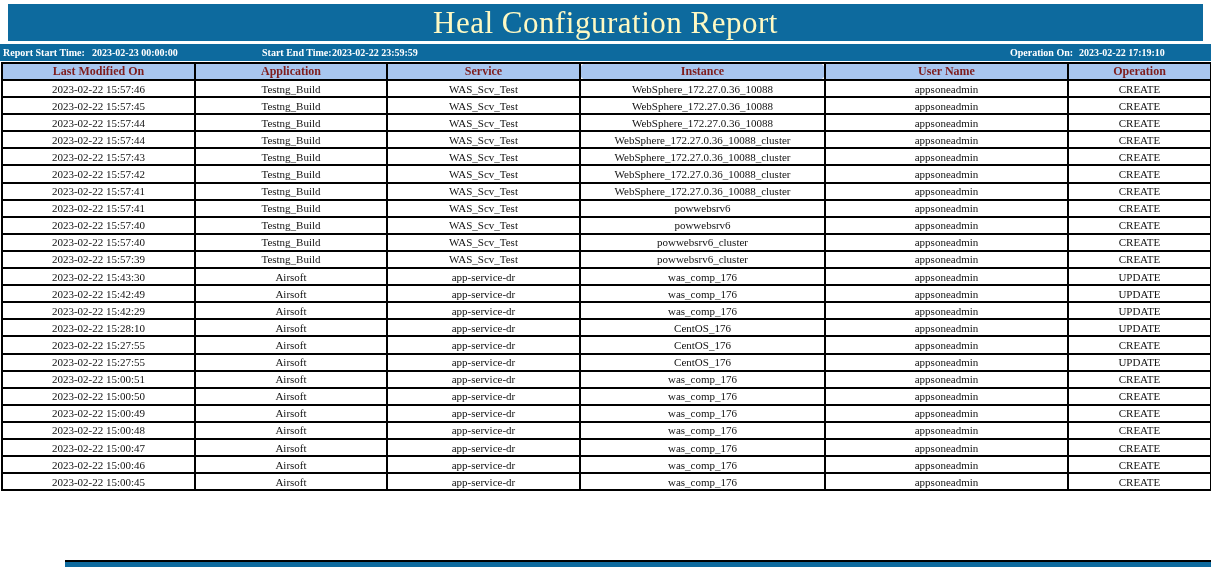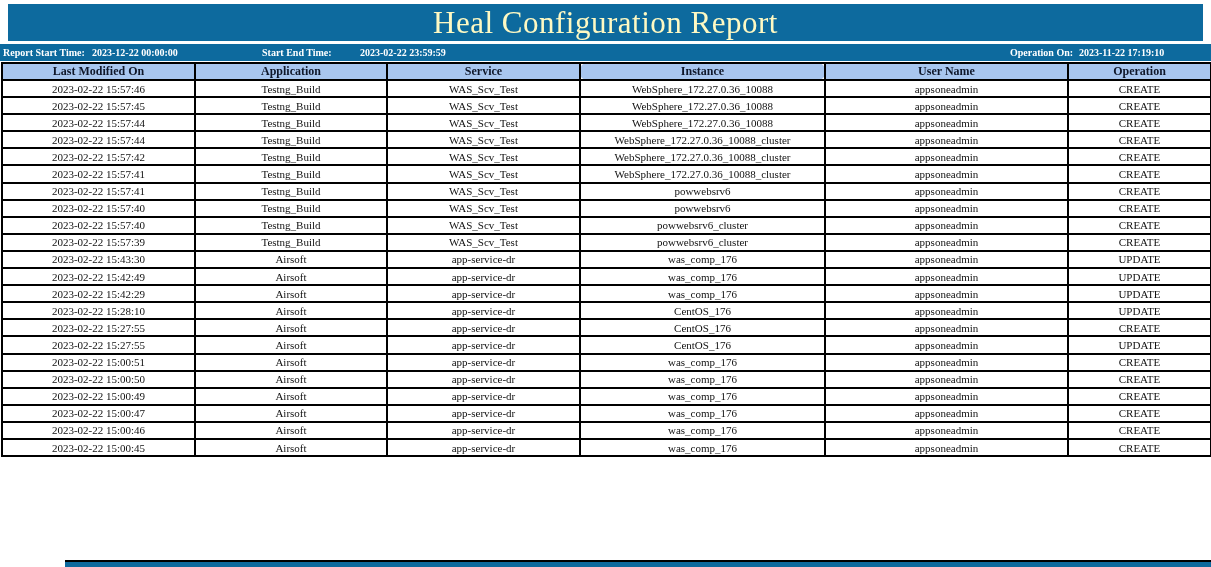--- a/index.html
+++ b/index.html
@@ -37,42 +37,42 @@
     background: #0d6a9e;
     color: #ffffff;
     font-size: 10px;
     font-weight: bold;
     line-height: 17px;
   }
   .meta-item { position: absolute; white-space: nowrap; }
   .m-start-label { left: 3px; }
   .m-start-value { left: 92px; }
   .m-end-label   { left: 262px; }
-  .m-end-value   { left: 360px; text-align: center; }
+  .m-end-value   { left: 332px; text-align: center; }
   .m-gen-label   { left: 1010px; }
   .m-gen-value   { left: 1079px; }
   table.report {
     position: absolute;
     left: 1px;
     top: 62px;
     width: 1209px;
     border-collapse: collapse;
     table-layout: fixed;
   }
   table.report th, table.report td {
     border: 2px solid #000000;
     text-align: center;
     vertical-align: middle;
     padding: 0;
     overflow: hidden;
     white-space: nowrap;
   }
   table.report th {
     background: #a8c6ef;
-    color: #0f172a;
+    color: #7f1d1d;
     font-size: 12px;
     font-weight: bold;
     height: 15px;
   }
   table.report td {
     background: #ffffff;
     color: #111111;
     font-size: 11px;
     height: 15.1px;
   }
@@ -94,25 +94,25 @@
 </style>
 </head>
 <body>
 
 <div class="banner">
   <span>Heal Configuration Report</span>
 </div>
 
 <div class="meta-bar">
   <span class="meta-item m-start-label">Report Start Time:</span>
-  <span class="meta-item m-start-value">2023-12-22 00:00:00</span>
+  <span class="meta-item m-start-value">2023-02-23 00:00:00</span>
   <span class="meta-item m-end-label">Start End Time:</span>
   <span class="meta-item m-end-value">2023-02-22 23:59:59</span>
   <span class="meta-item m-gen-label">Operation On:</span>
-  <span class="meta-item m-gen-value">2023-11-22 17:19:10</span>
+  <span class="meta-item m-gen-value">2023-02-22 17:19:10</span>
 </div>
 
 <table class="report">
   <thead>
     <tr id="header-row">
         <th class="col-0">Last Modified On</th>
         <th class="col-1">Application</th>
         <th class="col-2">Service</th>
         <th class="col-3">Instance</th>
         <th class="col-4">User Name</th>
@@ -146,20 +146,28 @@
       </tr>
       <tr>
         <td class="col-0">2023-02-22 15:57:44</td>
         <td class="col-1">Testng_Build</td>
         <td class="col-2">WAS_Scv_Test</td>
         <td class="col-3">WebSphere_172.27.0.36_10088_cluster</td>
         <td class="col-4">appsoneadmin</td>
         <td class="col-5">CREATE</td>
       </tr>
       <tr>
+        <td class="col-0">2023-02-22 15:57:43</td>
+        <td class="col-1">Testng_Build</td>
+        <td class="col-2">WAS_Scv_Test</td>
+        <td class="col-3">WebSphere_172.27.0.36_10088_cluster</td>
+        <td class="col-4">appsoneadmin</td>
+        <td class="col-5">CREATE</td>
+      </tr>
+      <tr>
         <td class="col-0">2023-02-22 15:57:42</td>
         <td class="col-1">Testng_Build</td>
         <td class="col-2">WAS_Scv_Test</td>
         <td class="col-3">WebSphere_172.27.0.36_10088_cluster</td>
         <td class="col-4">appsoneadmin</td>
         <td class="col-5">CREATE</td>
       </tr>
       <tr>
         <td class="col-0">2023-02-22 15:57:41</td>
         <td class="col-1">Testng_Build</td>
@@ -259,20 +267,28 @@
       <tr>
         <td class="col-0">2023-02-22 15:00:50</td>
         <td class="col-1">Airsoft</td>
         <td class="col-2">app-service-dr</td>
         <td class="col-3">was_comp_176</td>
         <td class="col-4">appsoneadmin</td>
         <td class="col-5">CREATE</td>
       </tr>
       <tr>
         <td class="col-0">2023-02-22 15:00:49</td>
+        <td class="col-1">Airsoft</td>
+        <td class="col-2">app-service-dr</td>
+        <td class="col-3">was_comp_176</td>
+        <td class="col-4">appsoneadmin</td>
+        <td class="col-5">CREATE</td>
+      </tr>
+      <tr>
+        <td class="col-0">2023-02-22 15:00:48</td>
         <td class="col-1">Airsoft</td>
         <td class="col-2">app-service-dr</td>
         <td class="col-3">was_comp_176</td>
         <td class="col-4">appsoneadmin</td>
         <td class="col-5">CREATE</td>
       </tr>
       <tr>
         <td class="col-0">2023-02-22 15:00:47</td>
         <td class="col-1">Airsoft</td>
         <td class="col-2">app-service-dr</td>

